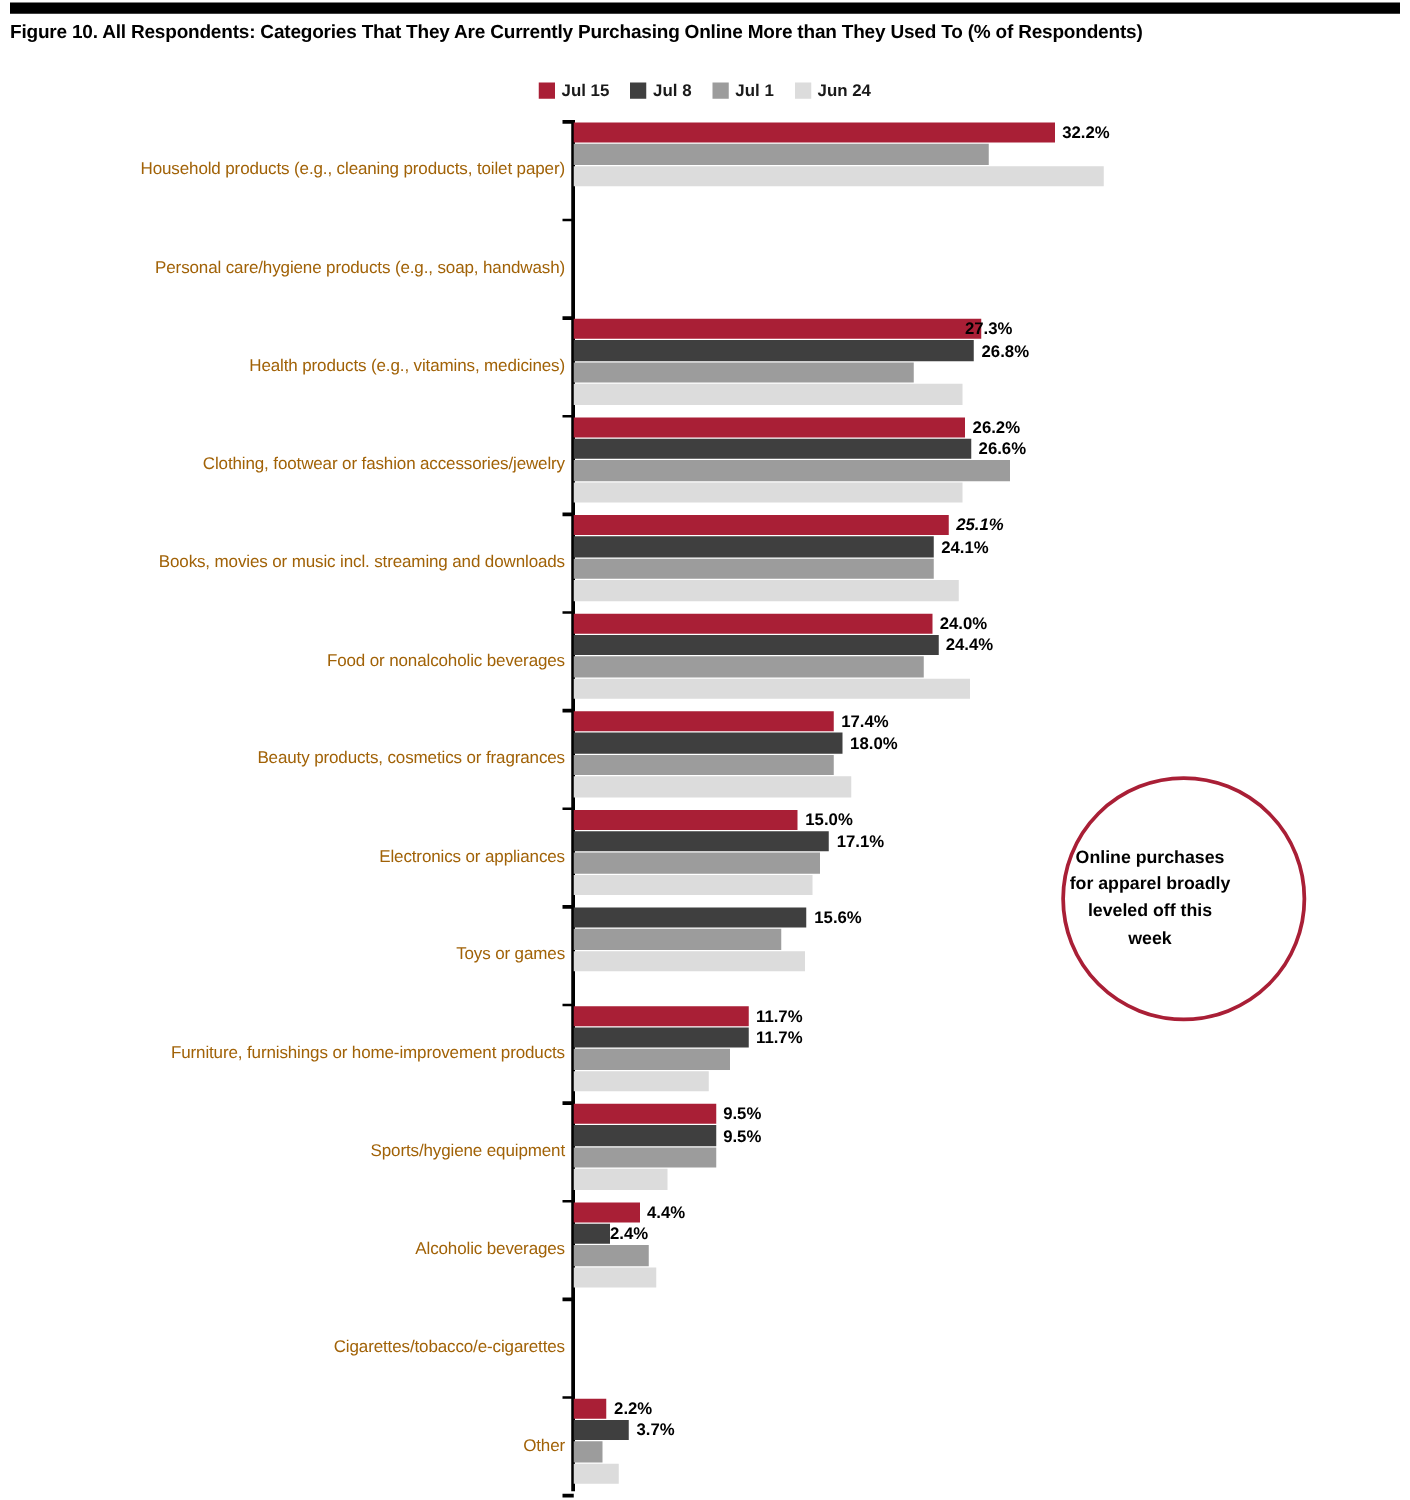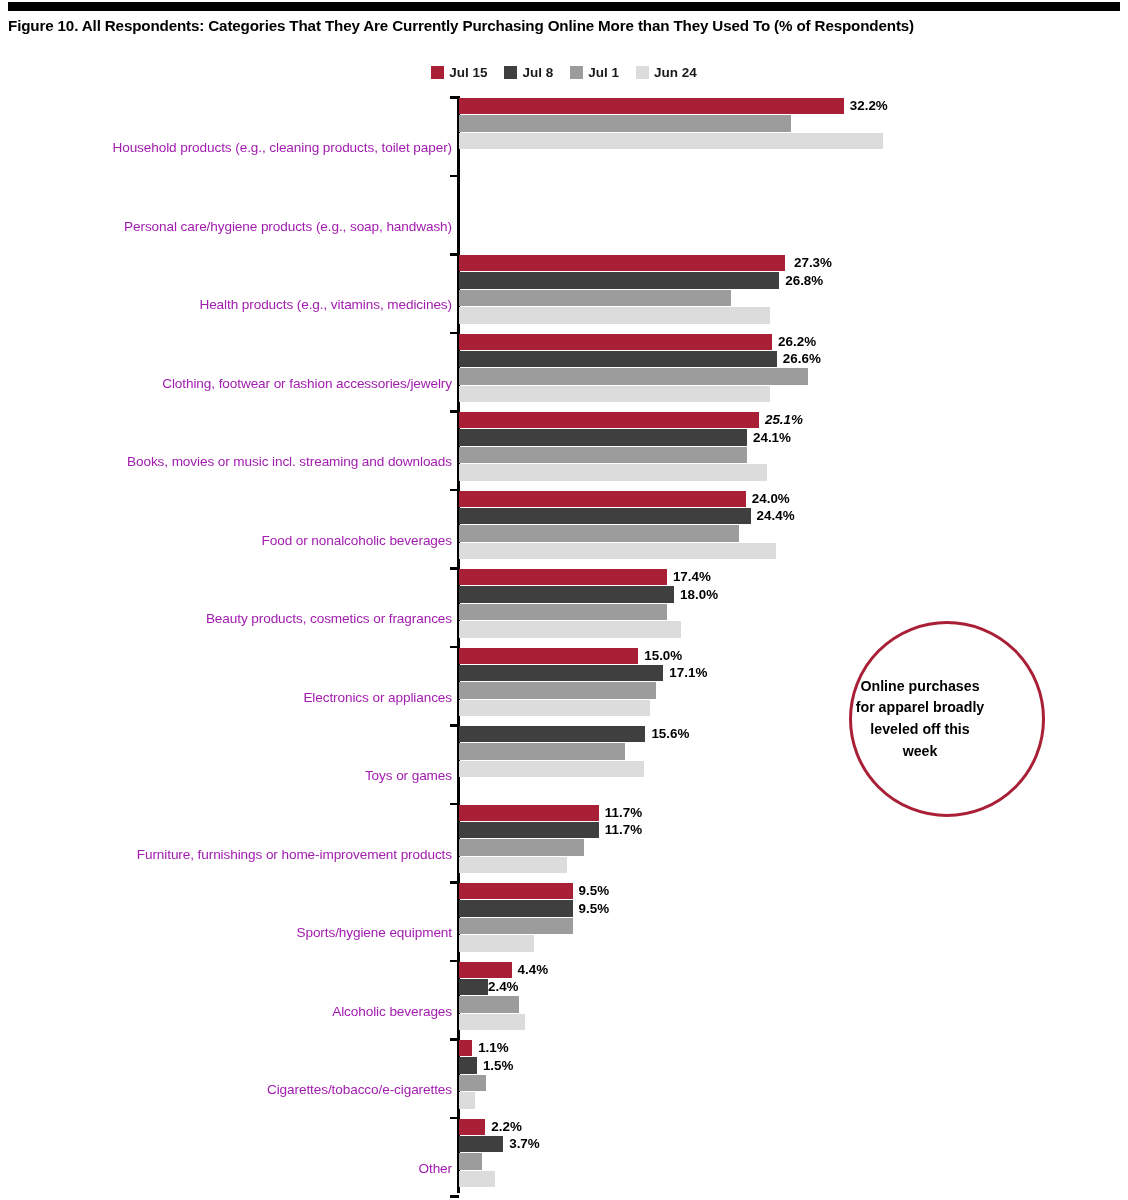--- a/index.html
+++ b/index.html
@@ -90,25 +90,24 @@
     left: 0;
     width: 1128px;
     height: 78.5px;
   }
   .cat-label {
     position: absolute;
     right: 676px;
     top: 50%;
     transform: translateY(-50%);
     font-size: 13.6px;
-    color: #a21caf;
+    color: #a16207;
     white-space: nowrap;
     text-align: right;
     letter-spacing: -0.1px;
-    margin-top: 12px;
   }
   .bars {
     position: absolute;
     left: 459px;
     top: 2px;
     width: 660px;
     height: 74px;
   }
   .bar-wrap {
     position: relative;
@@ -201,21 +200,21 @@
       <div class="tick" style="top: 78.5px;"></div>
       <div class="row" style="top: 78.5px;">
         <div class="cat-label">Personal care/hygiene products (e.g., soap, handwash)</div>
       </div>
       <div class="tick" style="top: 157px;"></div>
       <div class="row" style="top: 157px;">
         <div class="cat-label">Health products (e.g., vitamins, medicines)</div>
         <div class="bars">
           <div class="bar-wrap">
             <div class="bar" style="width: 326.235px; background: rgb(169, 31, 54);"></div>
-            <span class="bar-value" style="left: 329px;">27.3%</span>
+            <span class="bar-value" style="left: 307px;">27.3%</span>
           </div>
           <div class="bar-wrap">
             <div class="bar" style="width: 320.26px; background: rgb(63, 63, 63);"></div>
             <span class="bar-value" style="left: 320.26px;">26.8%</span>
           </div>
           <div class="bar-wrap">
             <div class="bar" style="width: 272.46px; background: rgb(156, 156, 156);"></div>
           </div>
           <div class="bar-wrap">
             <div class="bar" style="width: 310.7px; background: rgb(220, 220, 220);"></div>
@@ -394,36 +393,20 @@
             <div class="bar" style="width: 59.75px; background: rgb(156, 156, 156);"></div>
           </div>
           <div class="bar-wrap">
             <div class="bar" style="width: 65.725px; background: rgb(220, 220, 220);"></div>
           </div>
         </div>
       </div>
       <div class="tick" style="top: 942px;"></div>
       <div class="row" style="top: 942px;">
         <div class="cat-label">Cigarettes/tobacco/e-cigarettes</div>
-        <div class="bars">
-          <div class="bar-wrap">
-            <div class="bar" style="width: 13.145px; background: rgb(169, 31, 54);"></div>
-            <span class="bar-value" style="left: 13.145px;">1.1%</span>
-          </div>
-          <div class="bar-wrap">
-            <div class="bar" style="width: 17.925px; background: rgb(63, 63, 63);"></div>
-            <span class="bar-value" style="left: 17.925px;">1.5%</span>
-          </div>
-          <div class="bar-wrap">
-            <div class="bar" style="width: 27.485px; background: rgb(156, 156, 156);"></div>
-          </div>
-          <div class="bar-wrap">
-            <div class="bar" style="width: 15.535px; background: rgb(220, 220, 220);"></div>
-          </div>
-        </div>
       </div>
       <div class="tick" style="top: 1020.5px;"></div>
       <div class="row" style="top: 1020.5px;">
         <div class="cat-label">Other</div>
         <div class="bars">
           <div class="bar-wrap">
             <div class="bar" style="width: 26.29px; background: rgb(169, 31, 54);"></div>
             <span class="bar-value" style="left: 26.29px;">2.2%</span>
           </div>
           <div class="bar-wrap">

